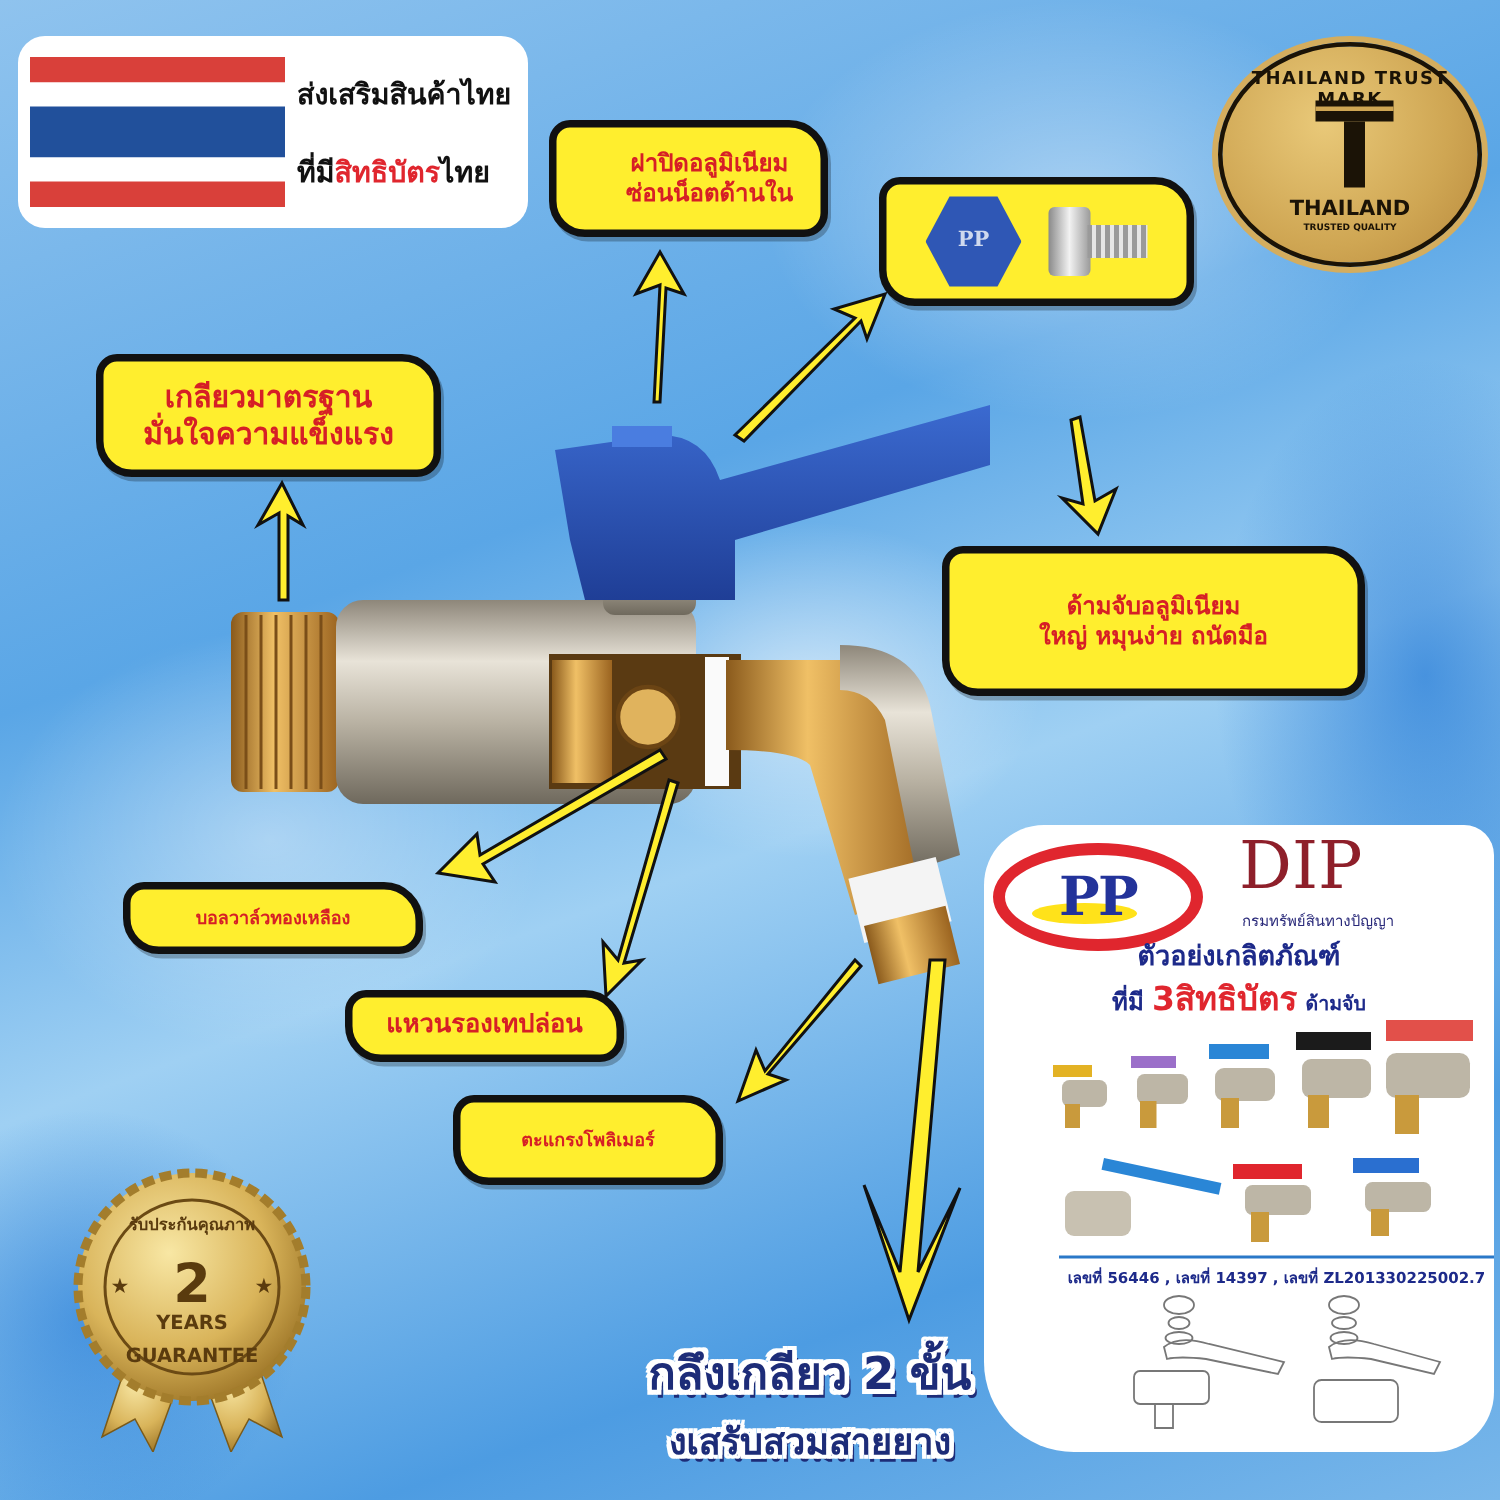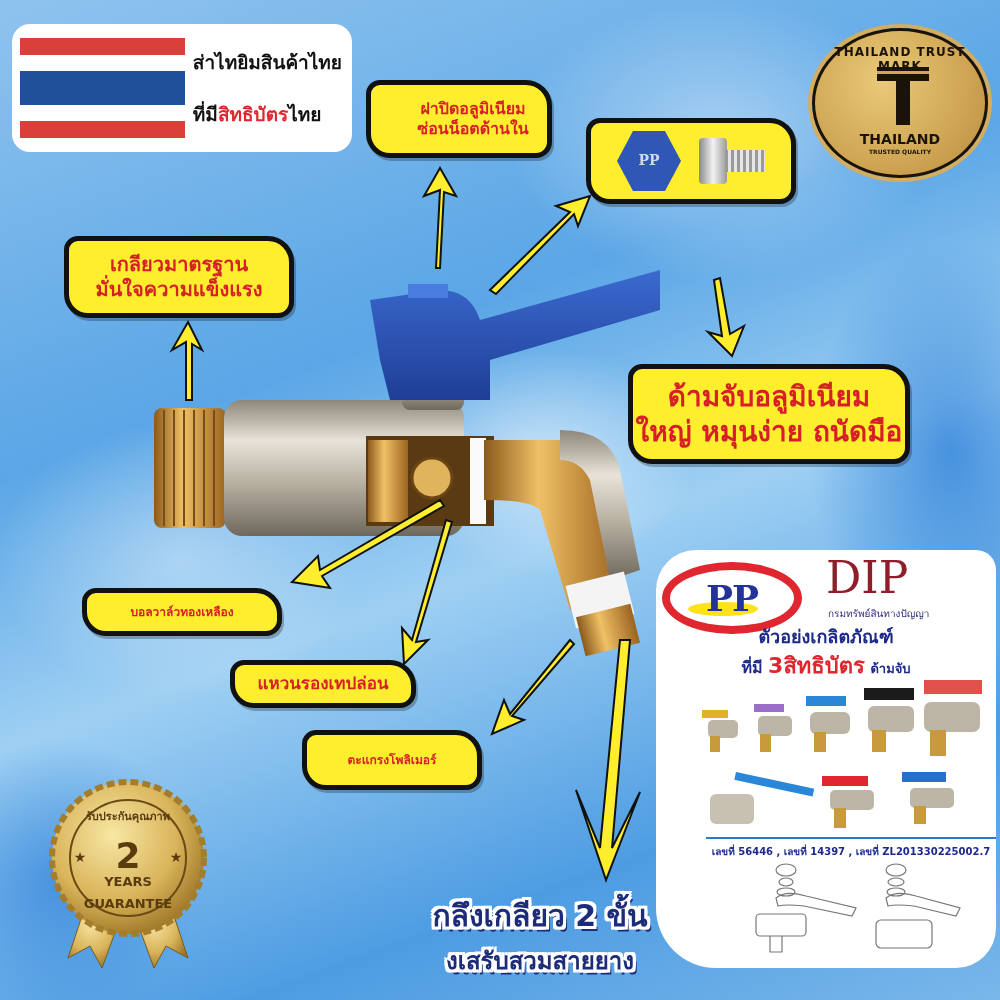--- a/index.html
+++ b/index.html
@@ -106,21 +106,21 @@
 
 <div class="abs flag-banner">
   <div class="flag">
     <div class="r"></div>
       <div class="w"></div>
       <div class="b"></div>
       <div class="w"></div>
       <div class="r"></div>
   </div>
   <div class="flag-text">
-    <span>ส่าไทยิมสินค้าไทย</span>
+    <span>ส่งเสริมสินค้าไทย</span>
     <span><span>ที่มี</span><span class="red">สิทธิบัตร</span><span>ไทย</span></span>
   </div>
 </div>
 
 <div class="abs trust-mark">
   <div class="ring-top">THAILAND TRUST MARK</div>
   <div class="T">
       <div class="bar"></div>
       <div class="bar2"></div>
       <div class="stem"></div>
@@ -140,21 +140,21 @@
     <div style="position:absolute;left:0;top:2px;width:28px;height:46px;background:linear-gradient(90deg,#8a8a8a,#f2f2f2,#9a9a9a);border-radius:4px;"></div>
     <div style="position:absolute;left:26px;top:14px;width:40px;height:22px;background:repeating-linear-gradient(90deg,#9a9a9a 0 3px,#e6e6e6 3px 6px);"></div>
   </div>
 </div>
 
 <div class="abs callout" style="left:64px;top:236px;width:230px;height:82px;font-size:20px;">
   <span>เกลียวมาตรฐาน</span>
   <span>มั่นใจความแข็งแรง</span>
 </div>
 
-<div class="abs callout" style="left:628px;top:364px;width:282px;height:100px;font-size:28px;">
+<div class="abs callout" style="left:628px;top:364px;width:282px;height:100px;font-size:16px;">
   <span>ด้ามจับอลูมิเนียม</span>
   <span>ใหญ่ หมุนง่าย ถนัดมือ</span>
 </div>
 
 <div class="abs callout" style="left:82px;top:588px;width:200px;height:48px;font-size:12px;">
   <span>บอลวาล์วทองเหลือง</span>
 </div>
 
 <div class="abs callout" style="left:230px;top:660px;width:186px;height:48px;font-size:17px;">
   <span>แหวนรองเทปล่อน</span>

